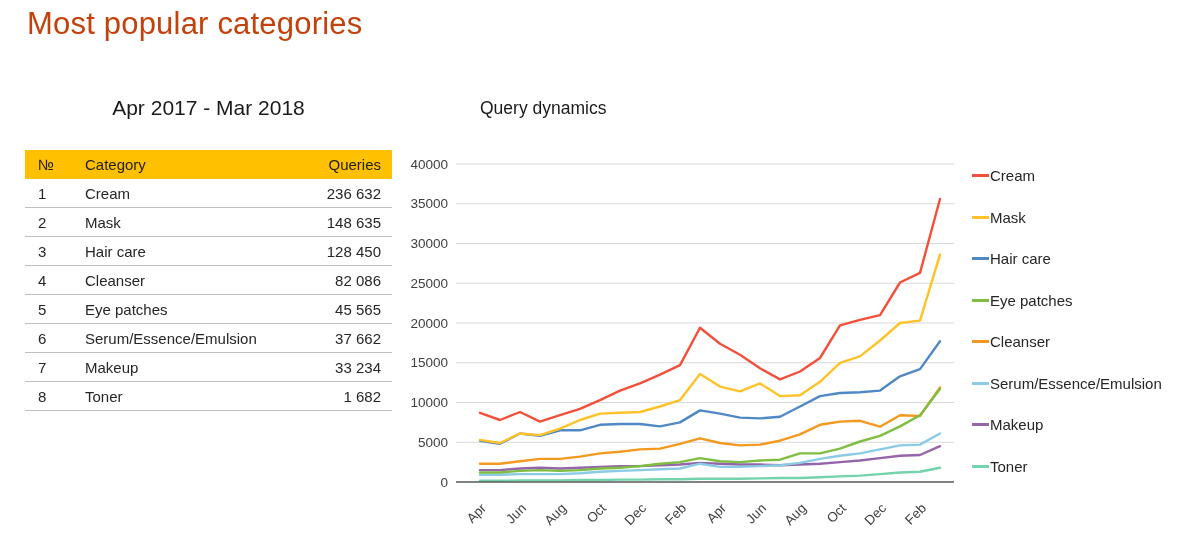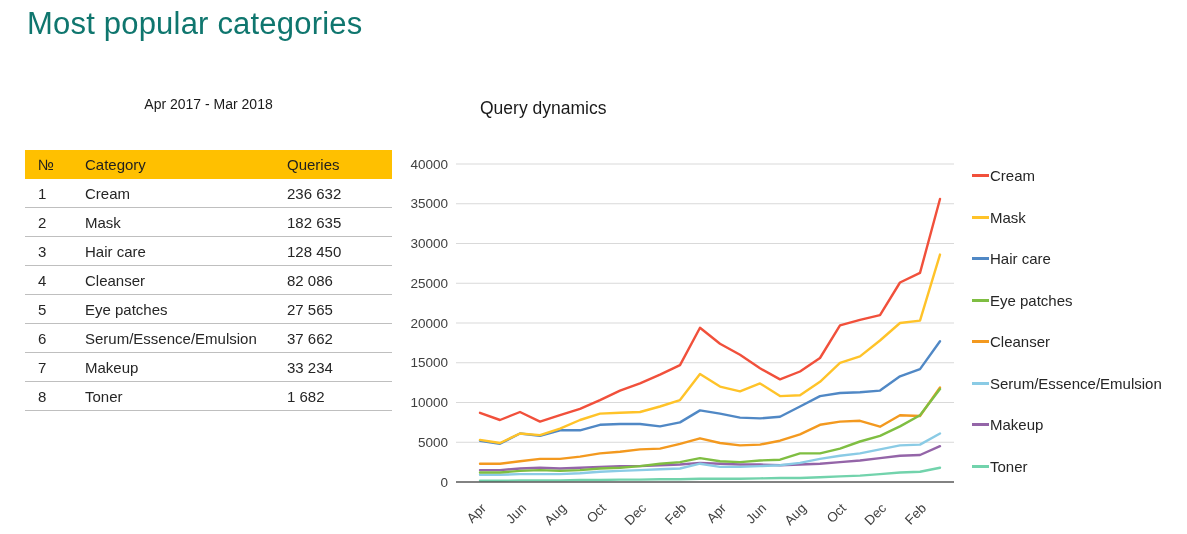--- a/index.html
+++ b/index.html
@@ -1,42 +1,42 @@
 <!DOCTYPE html>
 <html><head>
 <meta charset="utf-8">
 <style>
   html,body{margin:0;padding:0;background:#fff;}
   .slide{
     position:relative;width:1187px;height:534px;background:#ffffff;overflow:hidden;
     font-family:"Liberation Sans",sans-serif;color:#1a1a1a;
   }
   .page-title{
-    position:absolute;left:27px;top:6px;font-size:31px;font-weight:400;color:#0f766e;
+    position:absolute;left:27px;top:6px;font-size:31px;font-weight:400;color:#c2410c;
     letter-spacing:0.2px;
   }
   .tbl-subtitle{
     position:absolute;left:25px;top:96px;width:367px;text-align:center;
-    font-size:14px;color:#1a1a1a;
+    font-size:21px;color:#1a1a1a;
   }
   .chart-title{
     position:absolute;left:480px;top:98px;width:400px;
     font-size:17.5px;color:#1a1a1a;
   }
   table.cat-table{
     position:absolute;left:25px;top:150px;width:367px;border-collapse:collapse;
     font-size:15px;color:#262626;table-layout:fixed;
   }
   table.cat-table th{
     font-weight:400;text-align:left;height:29px;padding:0;color:#1f1f1f;
   }
   table.cat-table td{height:28px;padding:0;}
   table.cat-table .c-num{width:40px;padding-left:13px;}
   table.cat-table .c-cat{padding-left:7px;margin-left:40px;}
-  table.cat-table .c-q{width:86px;text-align:left;padding-right:19px;}
+  table.cat-table .c-q{width:86px;text-align:right;padding-right:11px;}
   table.cat-table tbody tr{border-bottom:1px solid #bfbfbf;}
   #chart-svg{position:absolute;left:398px;top:140px;}
   .legend{position:absolute;left:972px;top:155px;}
   .legend-item{display:flex;align-items:center;height:41.5px;}
   .legend-swatch{display:inline-block;width:17px;height:2.6px;margin-right:1px;flex:0 0 auto;}
   .legend-label{font-size:15px;color:#262626;white-space:nowrap;}
 </style>
 </head>
 <body>
 
@@ -56,36 +56,36 @@
     </thead>
     <tbody id="table-body">
         <tr>
           <td class="c-num">1</td>
           <td class="c-cat">Cream</td>
           <td class="c-q">236 632</td>
         </tr>
         <tr>
           <td class="c-num">2</td>
           <td class="c-cat">Mask</td>
-          <td class="c-q">182 635</td>
+          <td class="c-q">148 635</td>
         </tr>
         <tr>
           <td class="c-num">3</td>
           <td class="c-cat">Hair care</td>
           <td class="c-q">128 450</td>
         </tr>
         <tr>
           <td class="c-num">4</td>
           <td class="c-cat">Cleanser</td>
           <td class="c-q">82 086</td>
         </tr>
         <tr>
           <td class="c-num">5</td>
           <td class="c-cat">Eye patches</td>
-          <td class="c-q">27 565</td>
+          <td class="c-q">45 565</td>
         </tr>
         <tr>
           <td class="c-num">6</td>
           <td class="c-cat">Serum/Essence/Emulsion</td>
           <td class="c-q">37 662</td>
         </tr>
         <tr>
           <td class="c-num">7</td>
           <td class="c-cat">Makeup</td>
           <td class="c-q">33 234</td>

